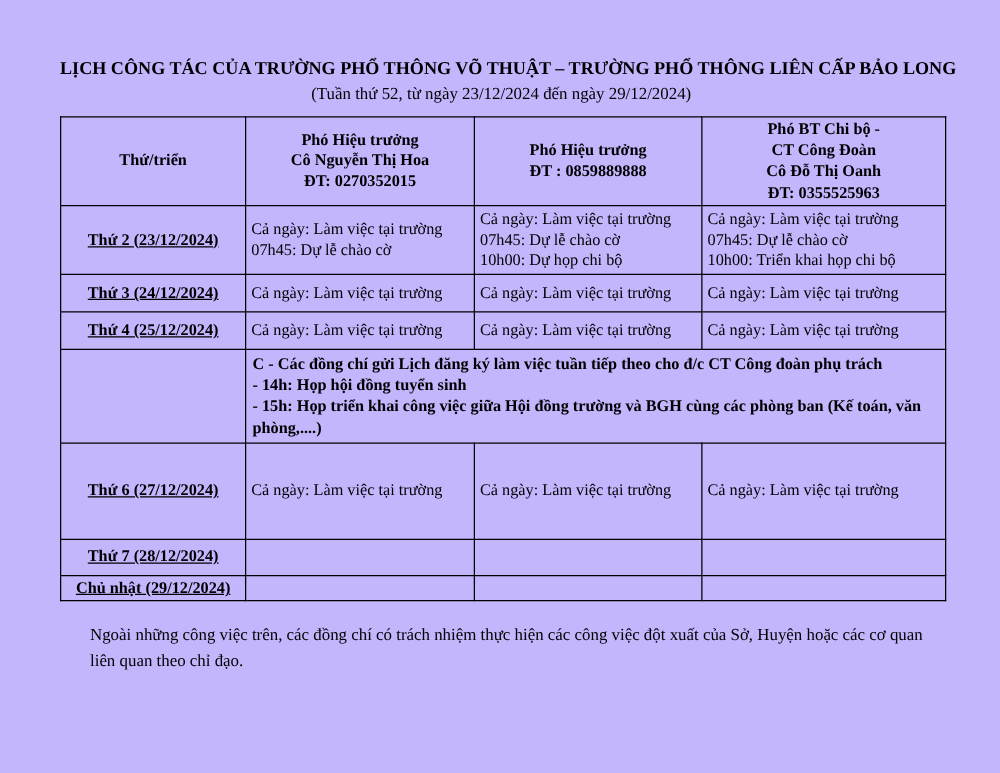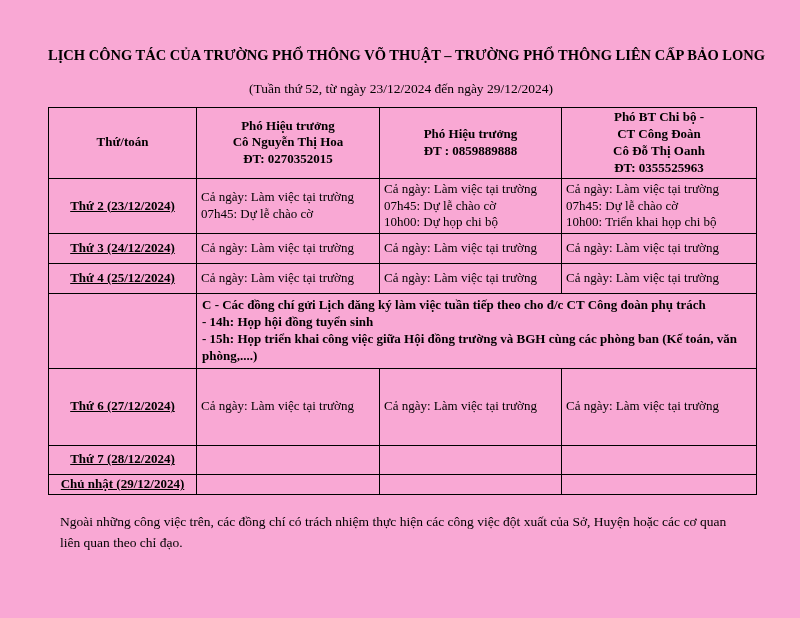--- a/index.html
+++ b/index.html
@@ -1,36 +1,36 @@
 <!DOCTYPE html>
 <html><head>
 <meta charset="utf-8">
 <style>
   html, body { margin: 0; padding: 0; background: #ffffff; }
   .page {
     width: 800px;
     height: 618px;
-    background: #f9a8d4;
+    background: #c4b5fd;
     color: #000000;
     font-family: "Liberation Serif", serif;
     box-sizing: border-box;
     padding: 46px 46px 0 48px;
     overflow: hidden;
   }
   .title {
     text-align: center;
     font-weight: bold;
     font-size: 14.5px;
     line-height: 1.25;
     white-space: nowrap;
   }
   .subtitle {
     text-align: center;
     font-size: 13.5px;
-    margin-top: 17px;
+    margin-top: 3px;
   }
   table.schedule {
     border-collapse: collapse;
     margin-top: 10px;
     width: 708px;
     table-layout: fixed;
   }
   table.schedule th, table.schedule td {
     border: 1px solid #000000;
     font-size: 13px;
@@ -68,41 +68,41 @@
   tbody tr:nth-child(2) { height: 30px; }
   tbody tr:nth-child(3) { height: 30px; }
   tbody tr:nth-child(4) { height: 30px; }
   tbody tr:nth-child(5) { height: 77px; }
   tbody tr:nth-child(6) { height: 29px; }
   tbody tr:nth-child(7) { height: 20px; }
   tbody tr:nth-child(8) { height: 22px; }
   .footer-note {
     font-size: 13.5px;
     line-height: 1.55;
-    margin: 17px 6px 0 12px;
+    margin: 17px 6px 0 24px;
   }
 </style>
 </head>
 <body>
 
 <div class="page">
   <div class="title">LỊCH CÔNG TÁC CỦA TRƯỜNG PHỔ THÔNG VÕ THUẬT – TRƯỜNG PHỔ THÔNG LIÊN CẤP BẢO LONG</div>
   <div class="subtitle">(Tuần thứ 52, từ ngày 23/12/2024 đến ngày 29/12/2024)</div>
 
   <table class="schedule">
     <colgroup>
       <col style="width:148px">
       <col style="width:183px">
       <col style="width:182px">
       <col style="width:195px">
     </colgroup>
     <thead>
         <tr>
           <th>
-            <div>Thứ/toán</div>
+            <div>Thứ/triển</div>
           </th>
           <th>
             <div>Phó Hiệu trưởng</div>
             <div>Cô Nguyễn Thị Hoa</div>
             <div>ĐT: 0270352015</div>
           </th>
           <th>
             <div>Phó Hiệu trưởng</div>
             <div>ĐT : 0859889888</div>
           </th>

